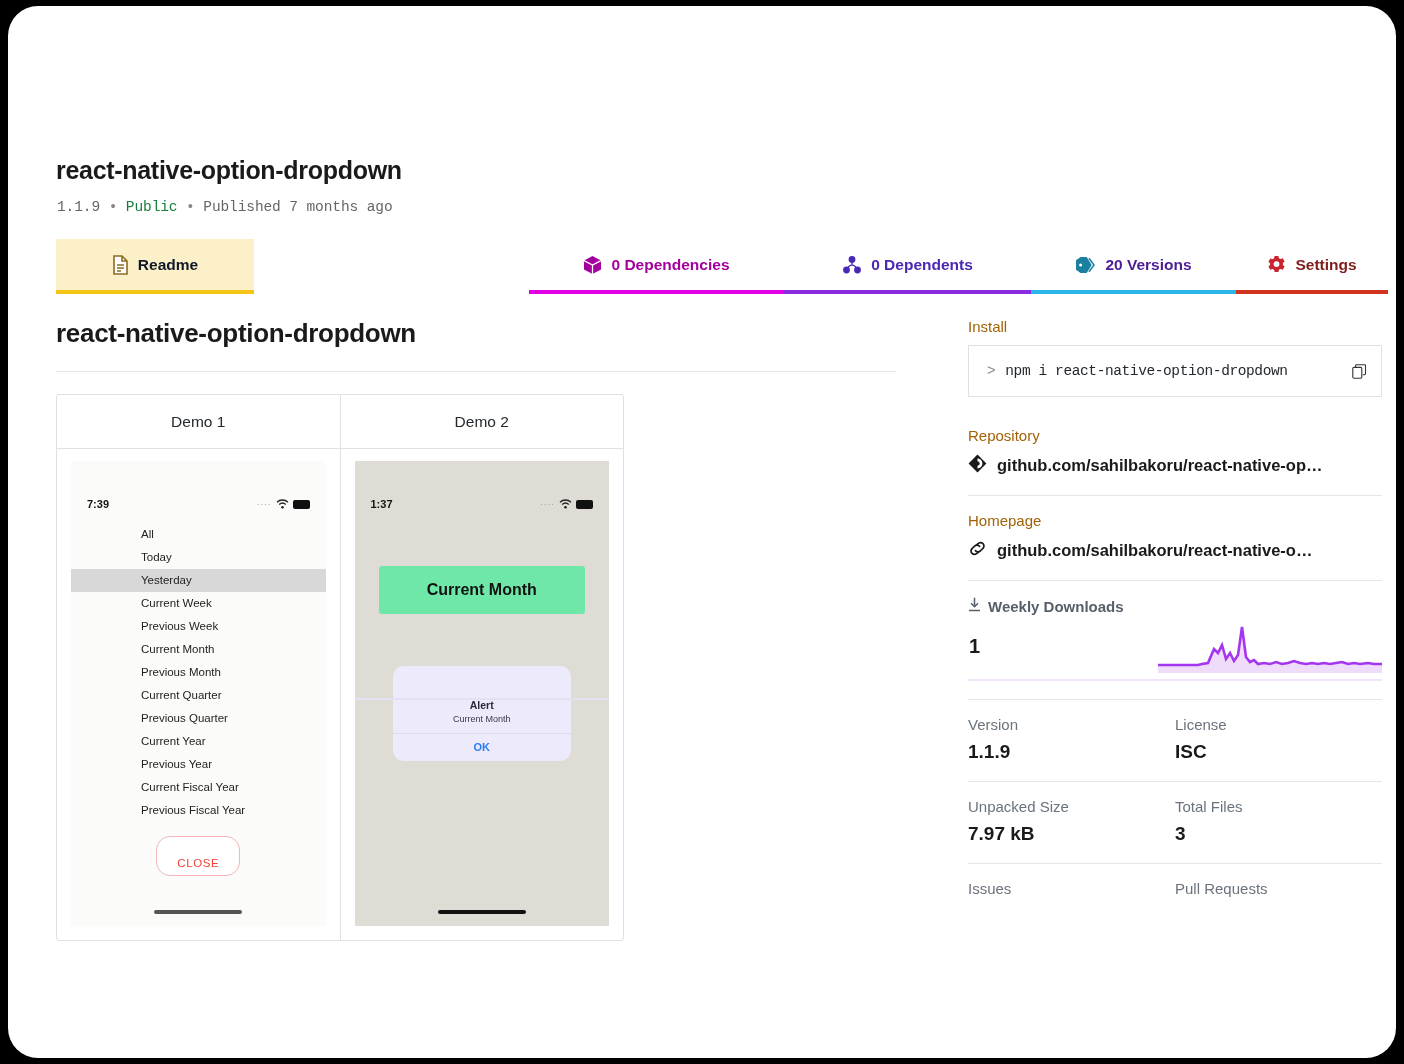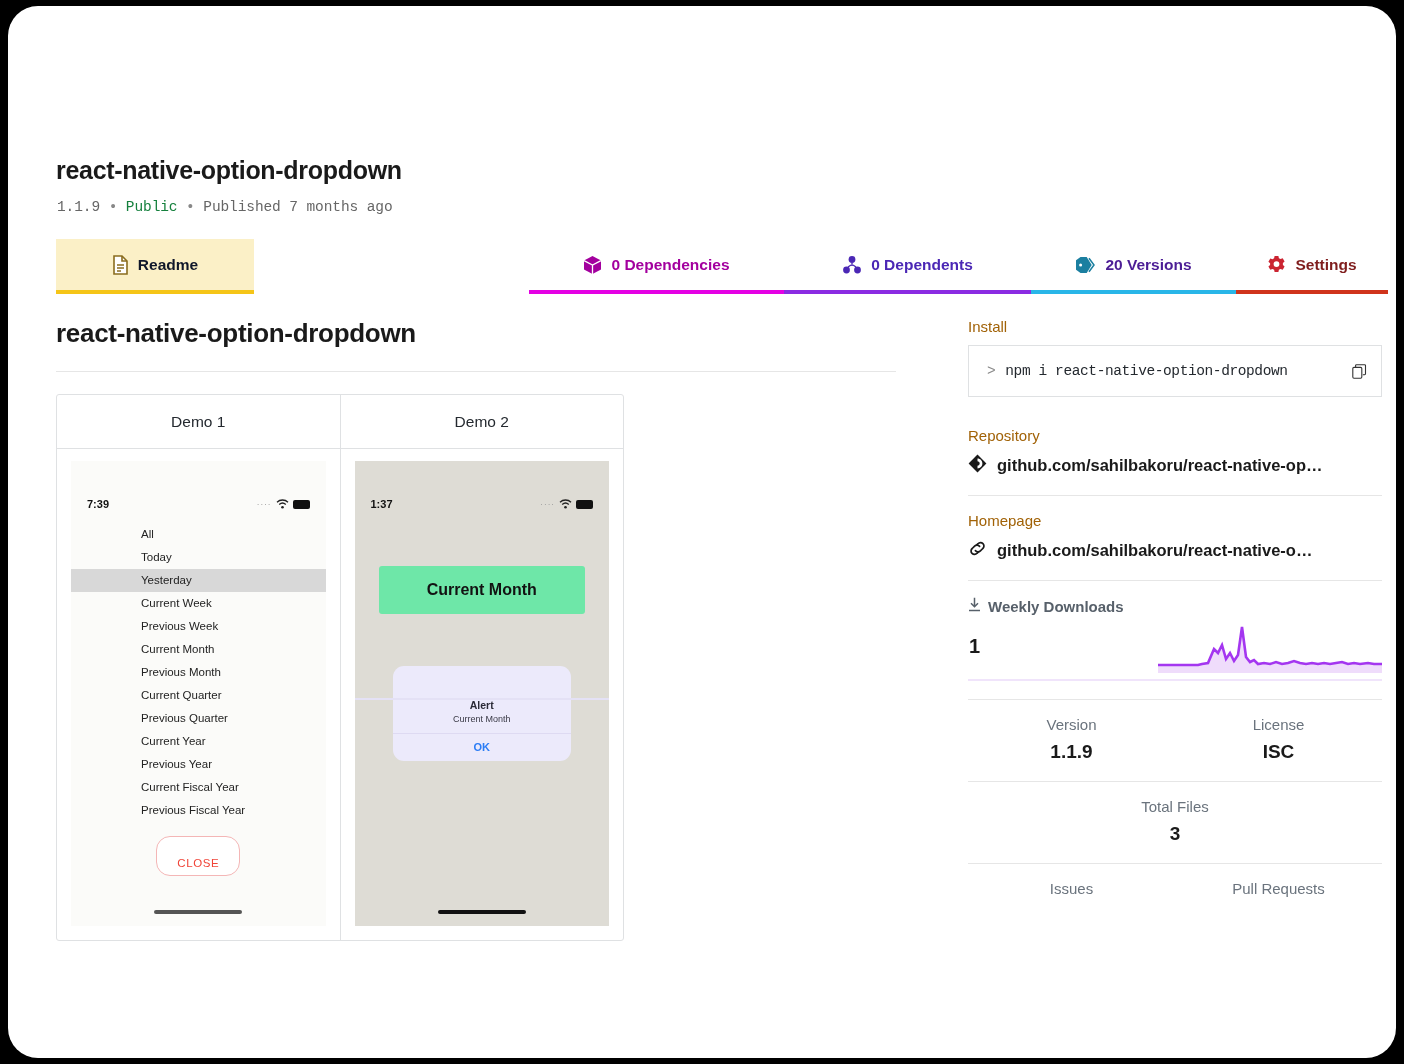--- a/index.html
+++ b/index.html
@@ -174,21 +174,21 @@
   .dl-head { display: flex; align-items: center; gap: 7px;
     font-size: 15px; font-weight: bold; color: #57606a; }
   .dl-body { position: relative; height: 62px; margin-top: 4px; }
   .dl-count {
     position: absolute; left: 1px; top: 16px;
     font-size: 20px; font-weight: bold; color: #1a1a1a;
   }
   .dl-chart { position: absolute; right: 0; bottom: 8px; width: 224px; height: 56px; }
   .dl-rule { position: absolute; left: 0; right: 0; bottom: 0; height: 2px; background: #f0e4fb; }
 
-  .kv-grid { display: flex; text-align: center; }
+  .kv-grid { display: flex; }
   .kv-grid > div { flex: 1; }
   .kv-key { font-size: 15px; color: #6a737d; margin-bottom: 8px; }
   .kv-val { font-size: 19px; font-weight: bold; color: #1a1a1a; }
 </style>
 </head>
 <body>
 
 <div class="page">
 <div class="inner">
 
@@ -413,20 +413,24 @@
       <div>
         <div class="kv-key">License</div>
         <div class="kv-val">ISC</div>
       </div>
     </div>
 
     <div class="side-sep"></div>
 
     <div class="kv-grid">
       <div>
+        <div class="kv-key">Unpacked Size</div>
+        <div class="kv-val">7.97 kB</div>
+      </div>
+      <div>
         <div class="kv-key">Total Files</div>
         <div class="kv-val">3</div>
       </div>
     </div>
 
     <div class="side-sep"></div>
 
     <div class="kv-grid">
       <div>
         <div class="kv-key">Issues</div>

